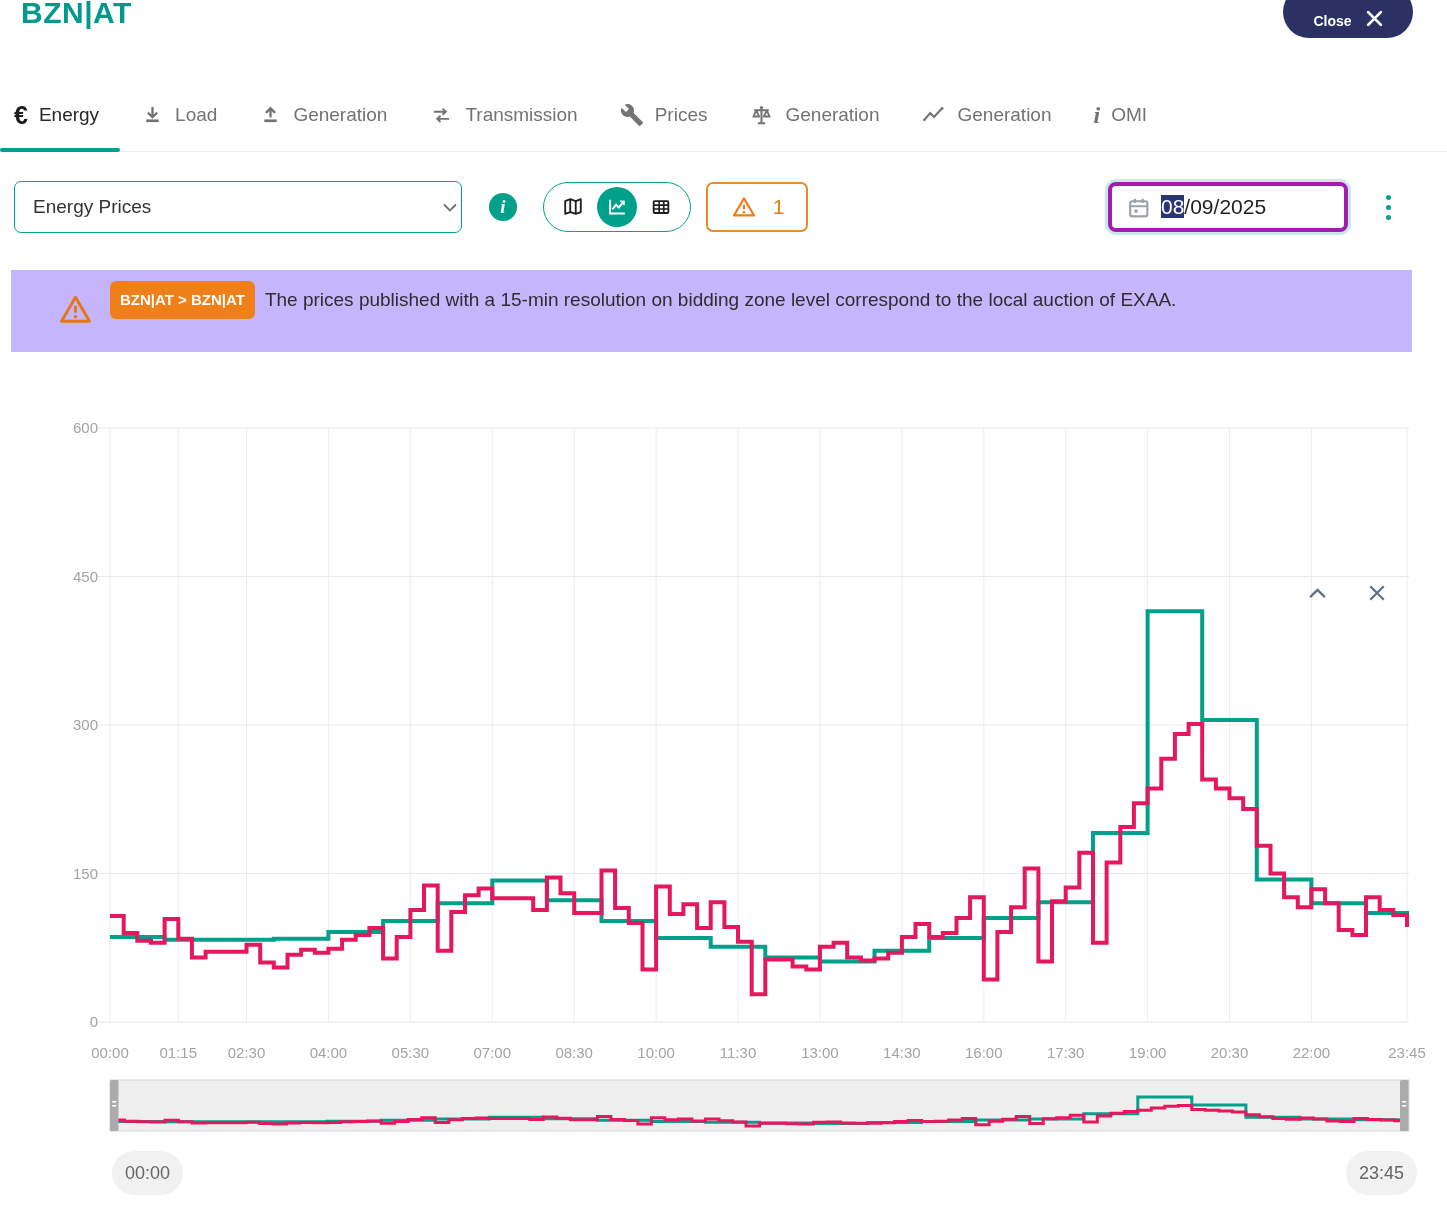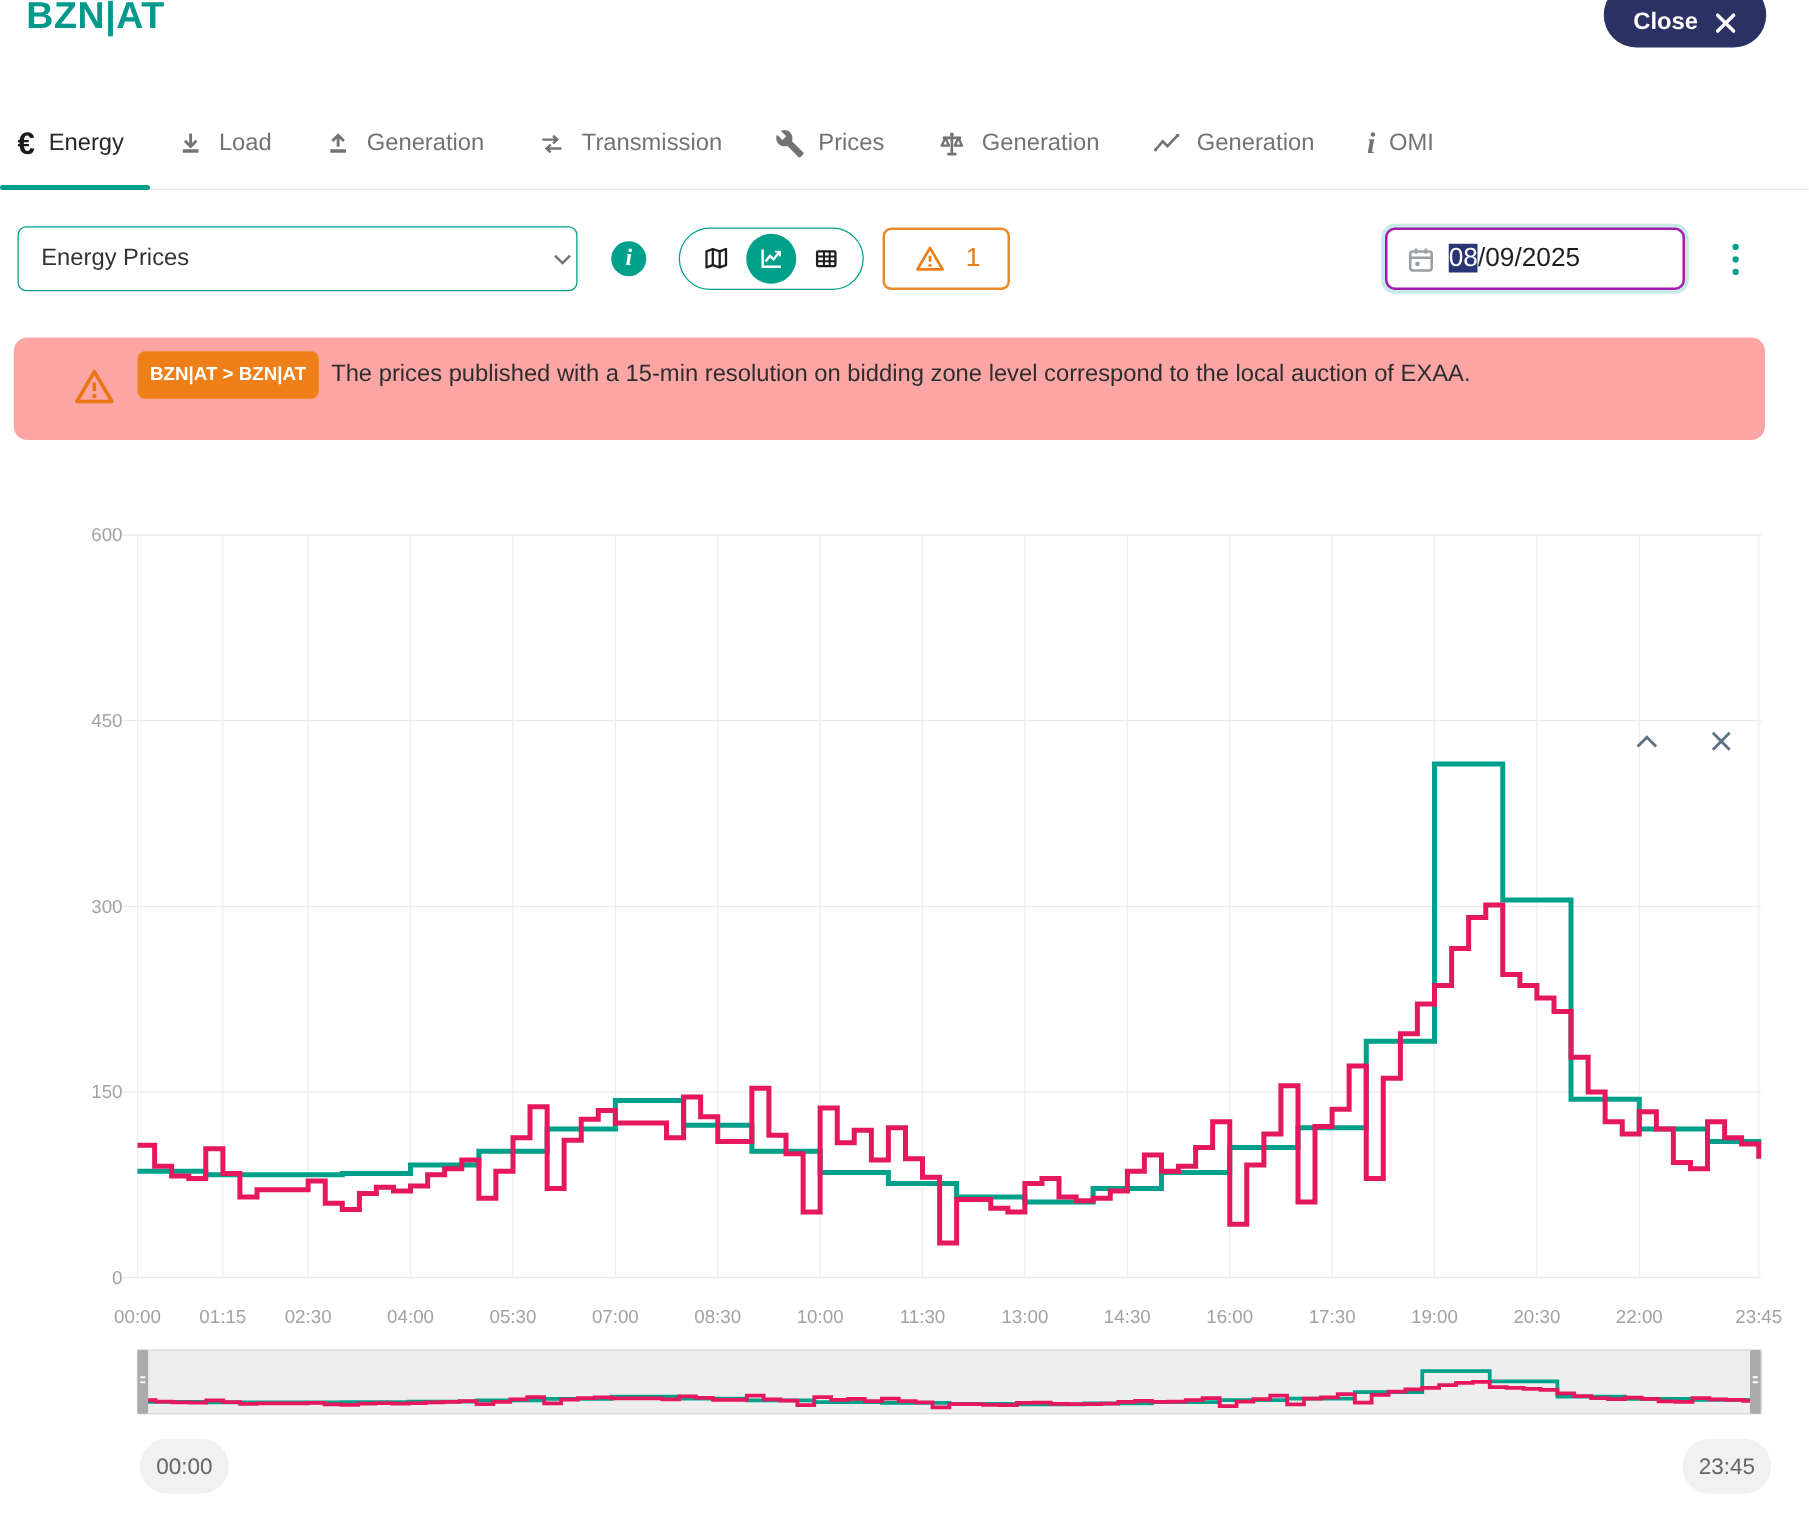--- a/index.html
+++ b/index.html
@@ -4,21 +4,21 @@
 <style>
   html,body{margin:0;padding:0;background:#fff;}
   *{box-sizing:border-box;}
   body{font-family:"Liberation Sans", sans-serif;}
   .app{position:relative;width:1447px;height:1222px;background:#fff;overflow:hidden;}
 
   
   .page-title{position:absolute;left:21px;top:-4px;font-size:30px;font-weight:700;color:#00998B;letter-spacing:.5px;}
   .close-btn{position:absolute;left:1283px;top:-14px;width:130px;height:52px;border-radius:26px;background:#2B3163;color:#fff;
     display:flex;align-items:flex-end;justify-content:center;gap:14px;padding-bottom:9px;cursor:pointer;border:none;}
-  .close-btn .lbl{font-size:19px;font-weight:700;}
+  .close-btn .lbl{font-size:14px;font-weight:700;}
   .close-btn svg{margin-bottom:2px;}
 
   
   .tabs{position:absolute;left:14px;top:94px;display:flex;gap:42px;align-items:center;height:42px;}
   .tab{display:flex;align-items:center;gap:11px;color:#737373;font-size:19px;cursor:pointer;white-space:nowrap;}
   .tab.active{color:#26262B;font-weight:500;}
   .tab .glyph{font-size:25px;font-weight:700;line-height:1;}
   .tab.active .glyph{color:#1b1b1f;}
   .tab .serif-i{font-family:"Liberation Serif",serif;font-style:italic;font-weight:700;font-size:24px;}
   .tab-underline{position:absolute;left:0;top:148px;width:120px;height:4px;border-radius:3px;background:#00A08B;z-index:2;}
@@ -30,29 +30,29 @@
   .select .val{font-size:19px;color:#333;}
   .info-btn{position:absolute;left:489px;top:193px;width:28px;height:28px;border-radius:50%;background:#00A08B;color:#fff;
     display:flex;align-items:center;justify-content:center;cursor:pointer;font-family:"Liberation Serif",serif;font-style:italic;font-weight:700;font-size:19px;}
   .view-toggle{position:absolute;left:543px;top:182px;width:148px;height:50px;border:1px solid #00A08B;border-radius:25px;
     display:flex;align-items:center;justify-content:space-between;padding:0 12px;background:#fff;}
   .vt-btn{width:34px;height:34px;display:flex;align-items:center;justify-content:center;cursor:pointer;border-radius:50%;}
   .vt-btn.active{width:40px;height:40px;background:#00A08B;}
   .warn-btn{position:absolute;left:706px;top:182px;width:102px;height:50px;border:2px solid #E98A2A;border-radius:7px;background:#fff;
     display:flex;align-items:center;justify-content:center;gap:15px;cursor:pointer;}
   .warn-btn .cnt{color:#E87C12;font-size:21px;}
-  .date-field{position:absolute;left:1108px;top:182px;width:240px;height:50px;background:#fff;border:2px solid #a21caf;border-radius:8px;
+  .date-field{position:absolute;left:1108px;top:182px;width:240px;height:50px;background:#fff;border:4px solid #a21caf;border-radius:8px;
     box-shadow:0 0 0 3px rgba(0,160,139,.22);display:flex;align-items:center;gap:10px;padding:0 14px;cursor:text;}
   .date-field .dtxt{font-size:21px;color:#1f1f1f;}
   .date-field .sel{background:#2B3575;color:#fff;}
   .kebab{position:absolute;left:1377px;top:186px;width:22px;height:42px;display:flex;flex-direction:column;align-items:center;justify-content:center;gap:5px;cursor:pointer;}
   .kebab i{width:5px;height:5px;border-radius:50%;background:#00A08B;}
 
   
-  .banner{position:absolute;left:11px;top:270px;width:1401px;height:82px;background:#fca5a5;border-radius:11px;}
+  .banner{position:absolute;left:11px;top:270px;width:1401px;height:82px;background:#c4b5fd;border-radius:0;}
   .banner .tri{position:absolute;left:46px;top:22px;}
   .banner .msg{position:absolute;left:99px;top:12px;width:1155px;font-size:19px;line-height:31px;color:#2E2E2E;}
   .badge{display:inline-block;background:#EF8019;color:#fff;font-size:15px;font-weight:700;border-radius:6px;padding:3px 10px 4px;margin-right:10px;position:relative;top:-1px;white-space:nowrap;}
   .banner .collapse{position:absolute;left:1288px;top:305px;width:36px;height:36px;display:flex;align-items:center;justify-content:center;cursor:pointer;}
   .banner .bclose{position:absolute;left:1348px;top:305px;width:36px;height:36px;display:flex;align-items:center;justify-content:center;cursor:pointer;}
 
   
   #chart-svg{position:absolute;left:0;top:0;width:1447px;height:1222px;}
   .axis-lbl{font-family:"Liberation Sans",sans-serif;font-size:15px;fill:#A3A3A3;}
 

